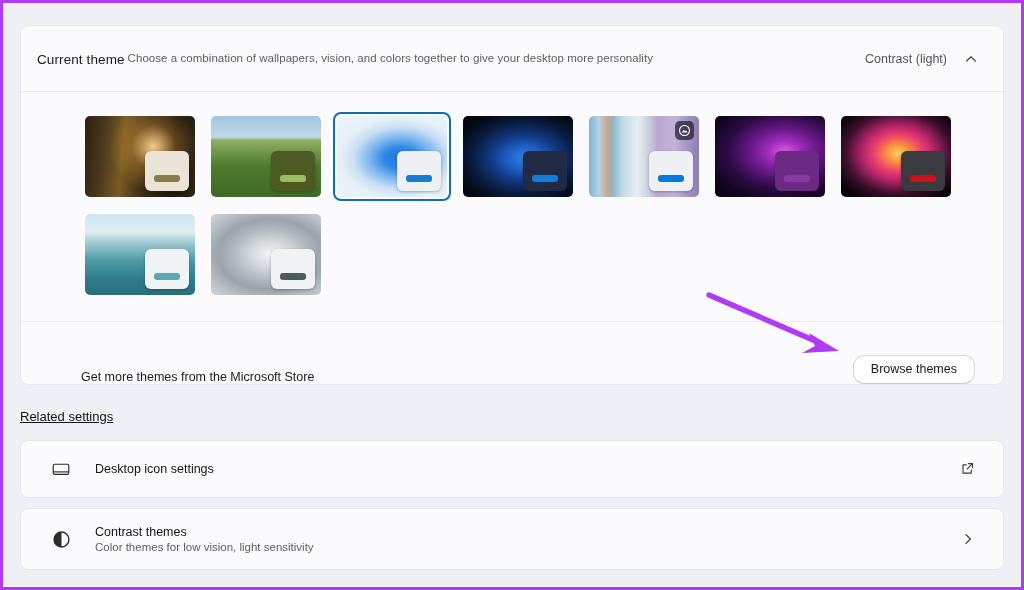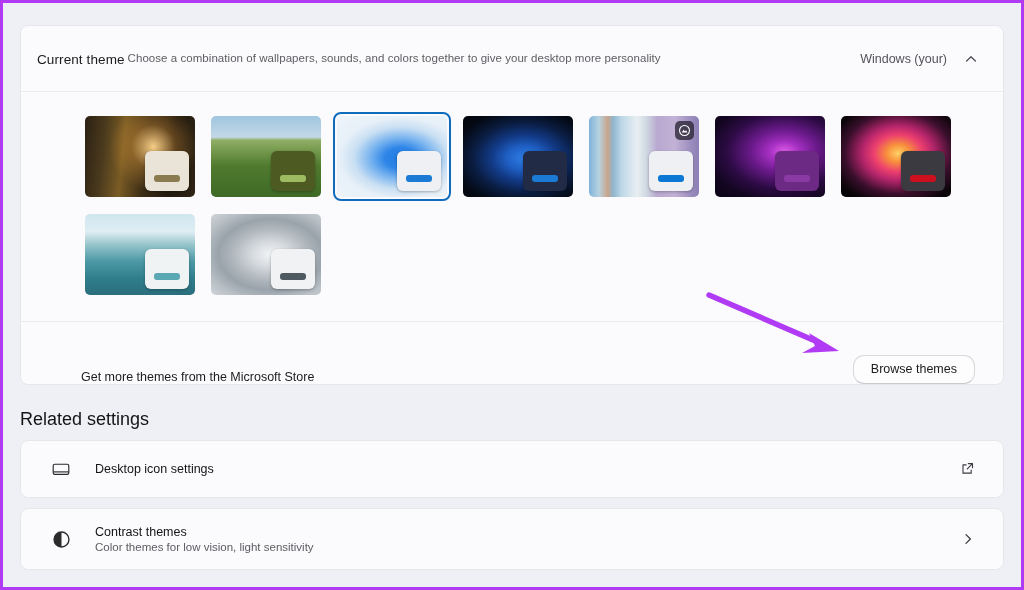--- a/index.html
+++ b/index.html
@@ -223,22 +223,23 @@
     font-family: "Liberation Sans", sans-serif;
     cursor: pointer;
     line-height: 1;
   }
 
   
   .related-title {
     position: absolute;
     left: 17px;
     top: 406px;
-    font-size: 18px;
+    font-size: 13px;
     color: #141414;
+    text-decoration: underline;
   }
   .related-card {
     position: absolute;
     left: 17px;
     width: 984px;
     background: #fbfbfd;
     border: 1px solid #e6e7ea;
     border-radius: 8px;
     box-sizing: border-box;
     display: flex;
@@ -285,24 +286,24 @@
 </head>
 <body>
 
 <div class="page">
 
   <div class="theme-card">
 
     <div class="card-header">
       <div class="header-texts">
         <div class="header-title">Current theme</div>
-        <div class="header-sub">Choose a combination of wallpapers, sounds, and colors together to give your desktop more personality</div>
+        <div class="header-sub">Choose a combination of wallpapers, vision, and colors together to give your desktop more personality</div>
       </div>
       <div class="header-right">
-        <div class="header-value">Windows (your)</div>
+        <div class="header-value">Contrast (light)</div>
         <div class="chev-up">
           <svg width="14" height="14" viewBox="0 0 14 14" aria-hidden="true">
             <path d="M2.6 9 7 4.7 11.4 9" fill="none" stroke="currentColor" stroke-width="1.2" stroke-linecap="round" stroke-linejoin="round"></path>
           </svg>
         </div>
       </div>
     </div>
 
     <div class="thumbs-area">
       <div class="thumb-row">

